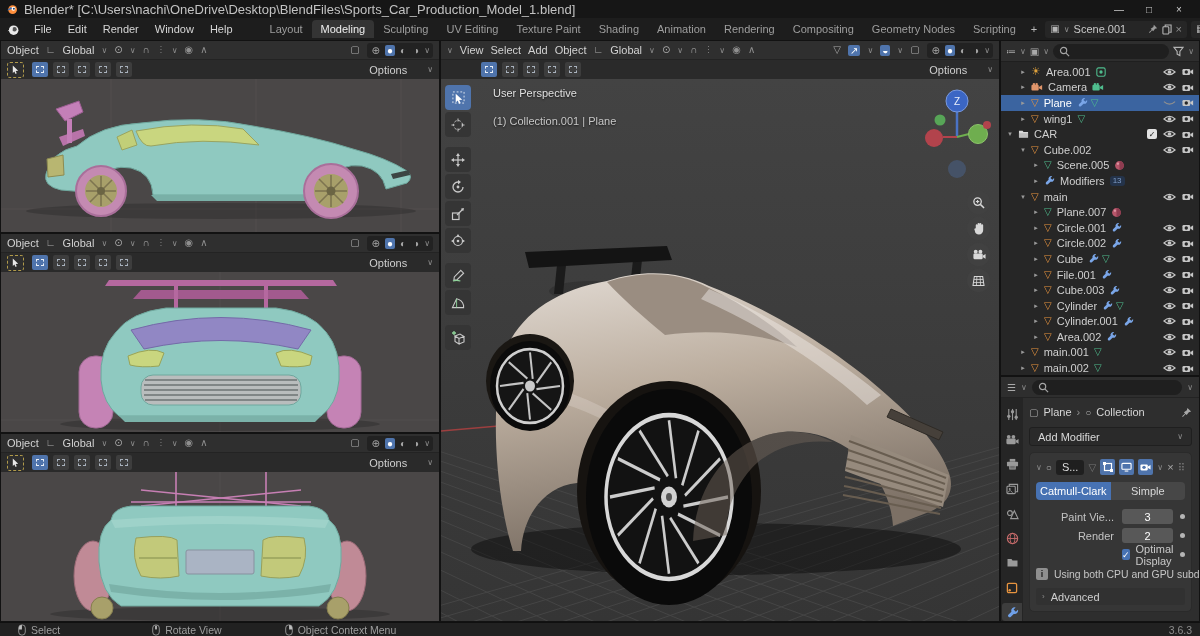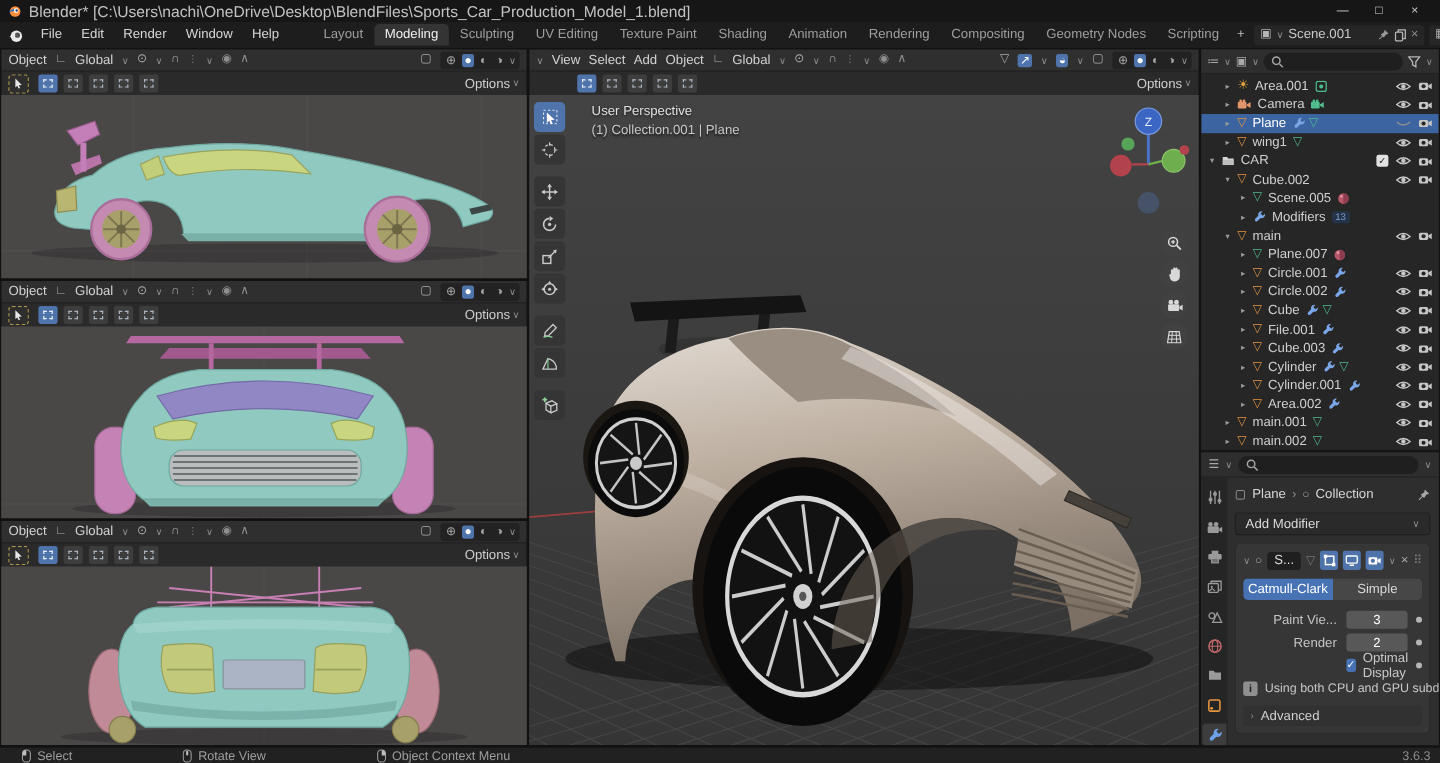--- a/index.html
+++ b/index.html
@@ -26,29 +26,29 @@
 
 .vph{height:18px;background:#2f2f2f;display:flex;align-items:center;padding:0 6px;gap:7px;color:#d2d2d2;white-space:nowrap}
 .vpt{height:20px;background:#2a2a2a;display:flex;align-items:center;padding:0 6px;gap:4px;border-top:1px solid #232323}
 .vpbody{position:relative;background:#4a4747}
 .hgly{color:#a9a9a9;font-size:10px}
 .hgly.blue{background:#4f74ac;color:#fff;border-radius:2px;padding:0 2px}
 .chev{color:#8b8b8b;font-size:8px}
 .shade-group{display:flex;align-items:center;background:#222;border-radius:3px;padding:0 3px;gap:3px;height:15px}
 .shade{color:#a5a5a5;font-size:10px;padding:0 2px;border-radius:2px}
 .shade.active{background:#4f74ac;color:#fff}
-.opts{margin-left:auto;display:flex;align-items:center;gap:2px;color:#cfcfcf}
+.opts{margin-left:auto;display:flex;align-items:center;gap:20px;color:#cfcfcf}
 .selbox{width:16px;height:15px;background:#3d3d3d;border-radius:2px;display:flex;align-items:center;justify-content:center;margin-right:1px}
 .selbox.active{background:#4f74ac}
 .selbox i{display:block;width:8px;height:7px;border:1px dashed #a9b2bd}
 .selbox.active i{border-color:#eaf0f8}
 .toolchip{width:17px;height:16px;border:1px dashed #b09a4a;border-radius:3px;background:#2e2e2e;display:flex;align-items:center;justify-content:center;margin-right:4px}
 
 .vp-overlay{position:absolute;left:52px;top:8px;color:#e0e0e0;text-shadow:0 1px 2px rgba(0,0,0,.7)}
-.vp-overlay .l2{color:#c8c8c8;margin-top:4px}
+.vp-overlay .l2{color:#c8c8c8;margin-top:16px}
 .toolcol{position:absolute;left:4px;top:6px;display:flex;flex-direction:column;gap:2px}
 .toolbtn{width:26px;height:25px;background:#353535;border-radius:4px;display:flex;align-items:center;justify-content:center}
 .toolbtn.active{background:#4f74ac}
 .toolgap{height:6px}
 .navcol{position:absolute;right:9px;top:112px;display:flex;flex-direction:column;gap:3px;align-items:center}
 .navbtn{width:23px;height:23px;border-radius:50%;background:rgba(66,66,66,.85);display:flex;align-items:center;justify-content:center}
 
 .ol-head{height:21px;background:#2e2e2e;display:flex;align-items:center;gap:4px;padding:0 5px;border-bottom:1px solid #1f1f1f}
 .ol-search{flex:1;background:#1f1f1f;border-radius:9px;height:15px;display:flex;align-items:center;gap:4px;padding:0 6px}
 .ol-body{background:#262626;height:calc(100% - 21px);padding-top:2px;overflow:hidden}
@@ -1427,21 +1427,21 @@
       </span>
       <span class="hint" style="margin-left:92px">
         <span class="ico">
           <svg width="8" height="12" viewBox="0 0 9 13">
             <rect x="0.8" y="0.8" width="7.4" height="11.4" rx="3.4" fill="none" stroke="#9e9e9e"></rect>
             <rect x="3.5" y="1.5" width="2" height="4.5" rx="1" fill="#bdbdbd"></rect>
           </svg>
         </span>
         <span>Rotate View</span>
       </span>
-      <span class="hint" style="margin-left:92px">
+      <span class="hint" style="margin-left:63px">
         <span class="ico">
           <svg width="8" height="12" viewBox="0 0 9 13">
             <rect x="0.8" y="0.8" width="7.4" height="11.4" rx="3.4" fill="none" stroke="#9e9e9e"></rect>
             <path d="M8 4 a3.4 3.4 0 0 0 -3.4-3.2 V6 H8 Z" fill="#bdbdbd"></path>
           </svg>
         </span>
         <span>Object Context Menu</span>
       </span>
     </div>
   <span class="version">3.6.3</span>

